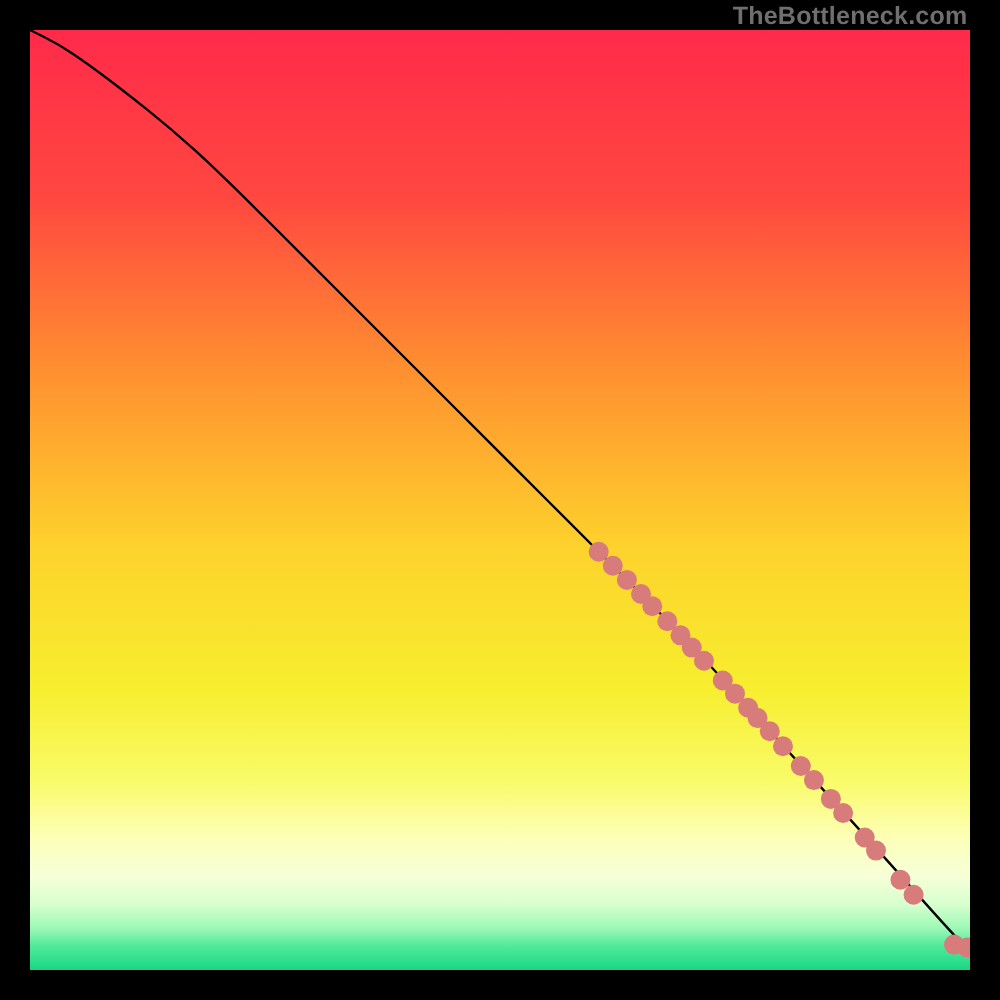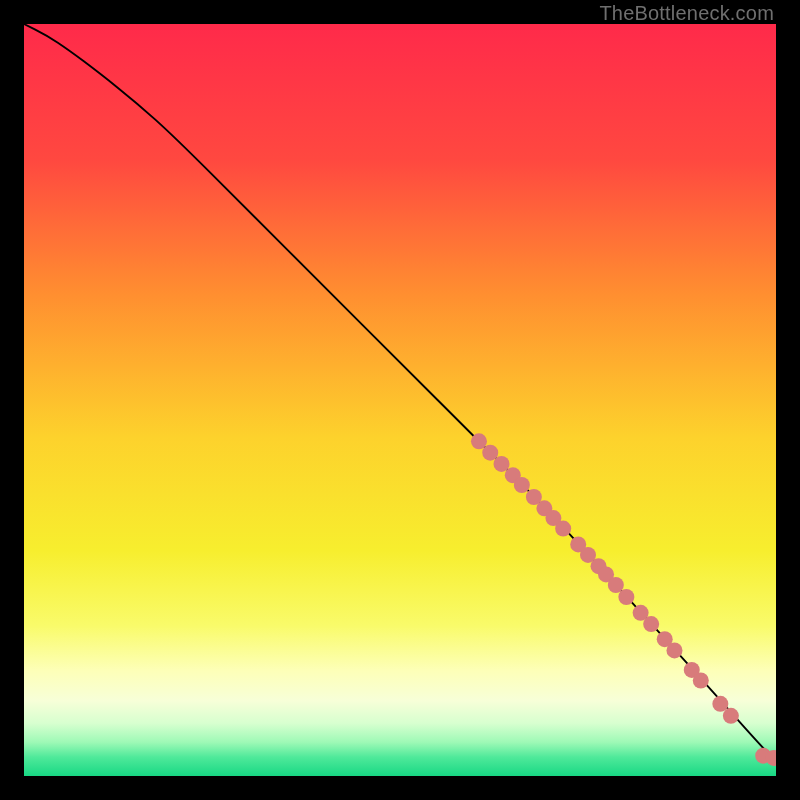--- a/index.html
+++ b/index.html
@@ -24,21 +24,21 @@
     top: 0;
     width: 100%;
     height: 100%;
   }
   .watermark {
     position: absolute;
     top: 2px;
     right: 26px;
     color: #6f6f6f;
     font-size: 20px;
-    font-weight: 400;
+    font-weight: 700;
     letter-spacing: 0.2px;
   }
   svg.overlay {
     position: absolute;
     left: 0;
     top: 0;
     width: 100%;
     height: 100%;
   }
 </style>

